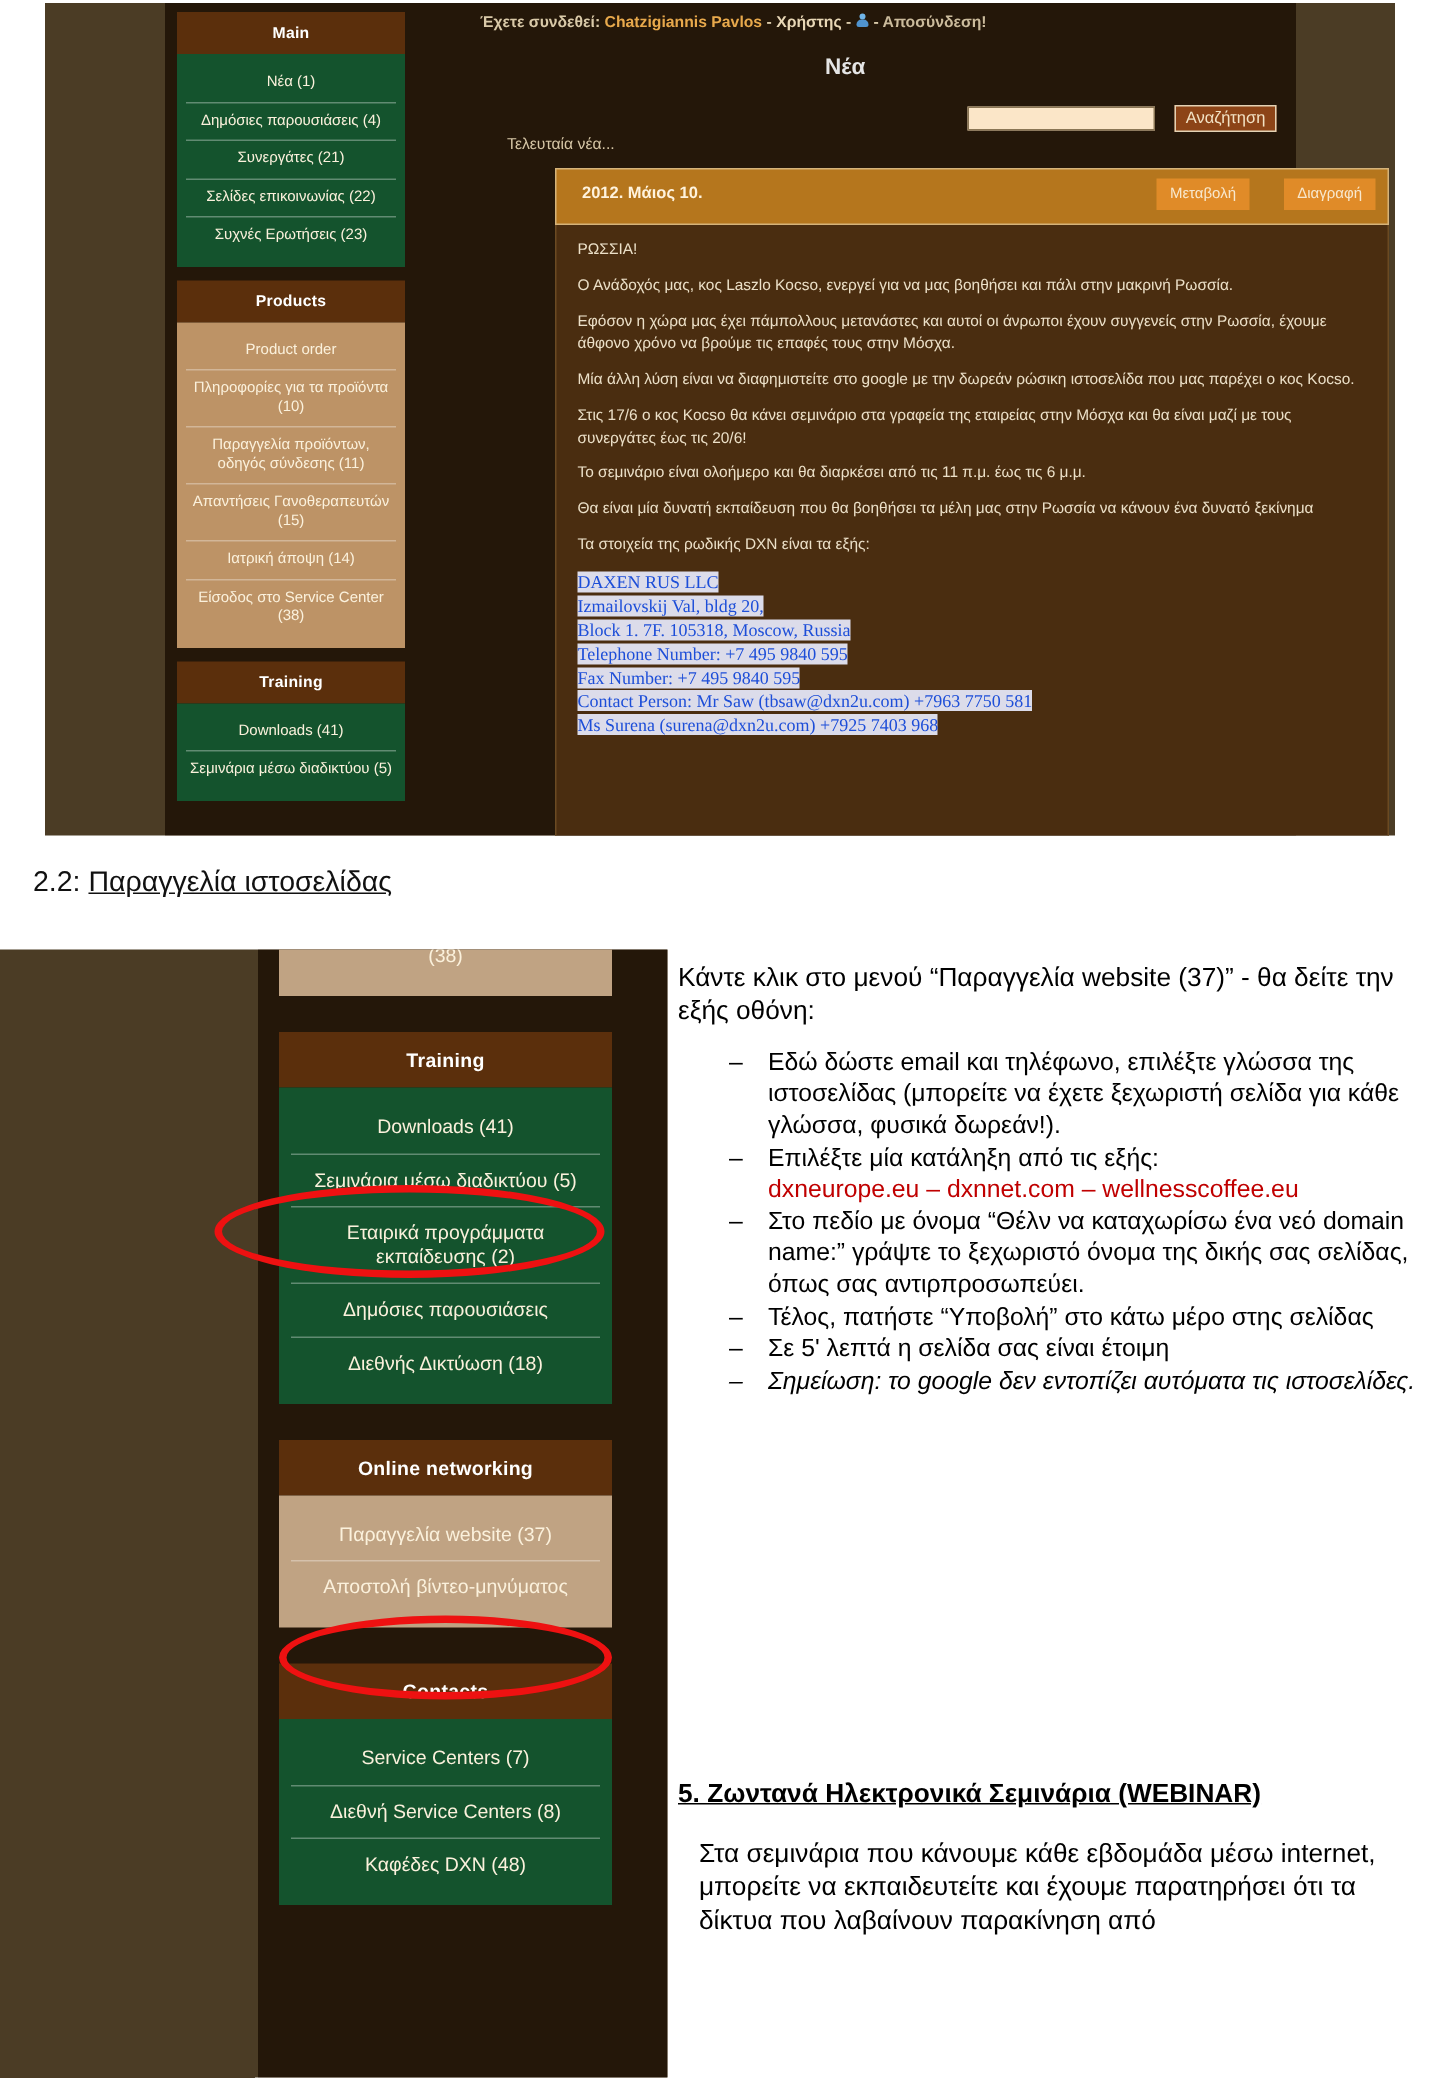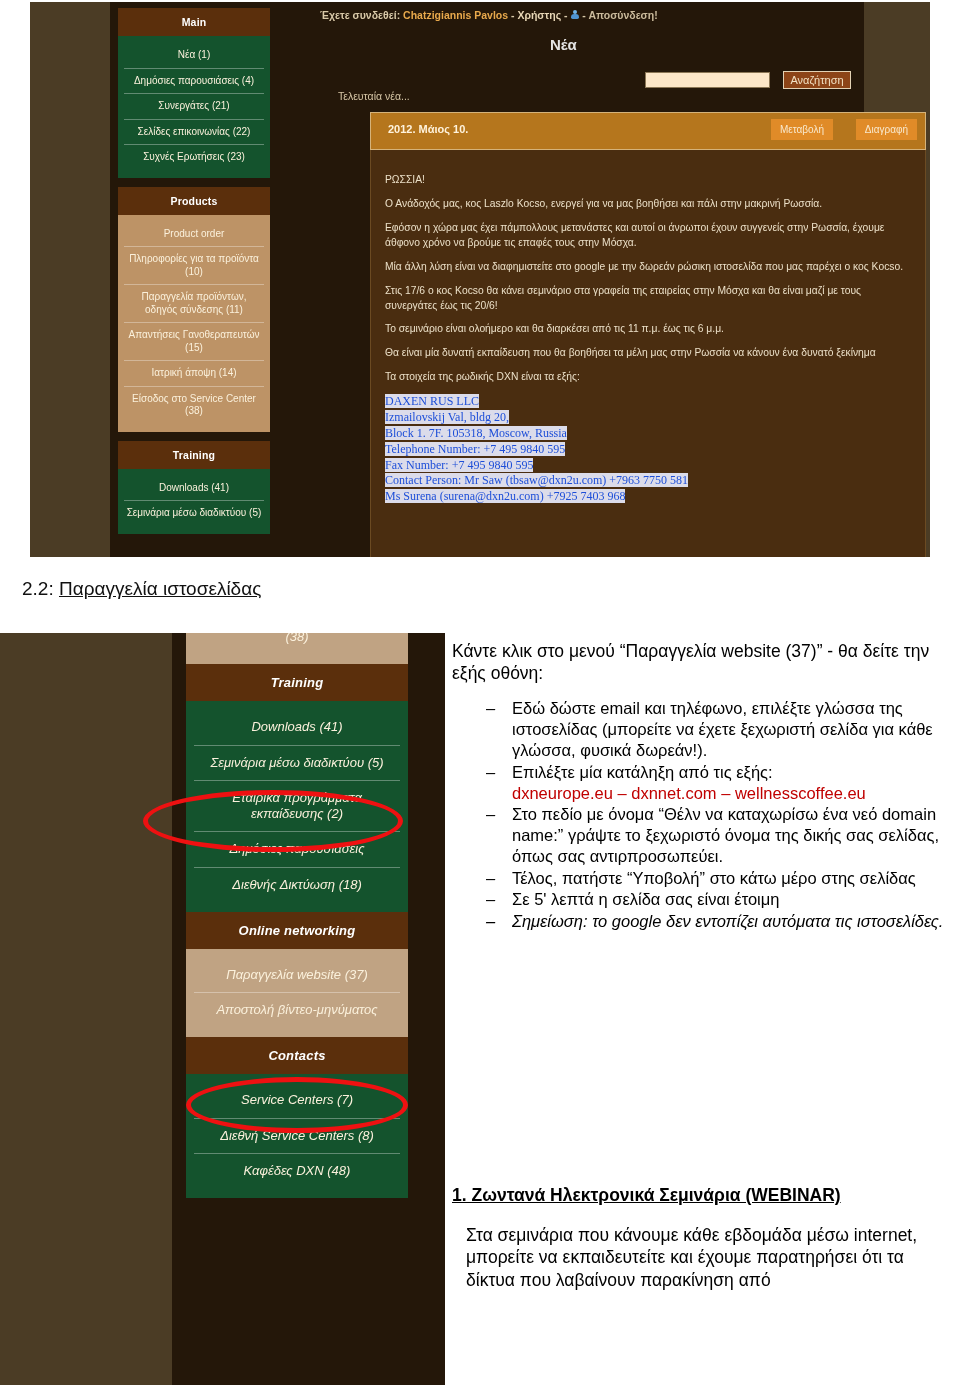--- a/index.html
+++ b/index.html
@@ -61,21 +61,21 @@
     position:absolute;left:17px;top:10px;font-size:11px;font-weight:bold;color:#fff3dd;
   }
   .news-btn{
     position:absolute;top:6px;background:#e08b28;color:#f8e8cd;font-size:10px;
     padding:5px 9px;cursor:pointer;
   }
   .news-btn.edit{right:92px;}
   .news-btn.del{right:8px;}
   .news-body{
     background:#4a2d10;border:1px solid #6b4a22;border-top:none;
-    padding:23px 14px 10px 14px;min-height:395px;
+    padding:10px 14px 10px 14px;min-height:395px;
     font-size:10.3px;line-height:1.45;color:#ece0c8;
   }
   .news-body p{margin:0 0 9px 0;}
   .addr{
     font-family:"Liberation Serif","DejaVu Serif",serif;
     font-size:12px;line-height:1.32;color:#1d4ed8;margin-top:4px;
   }
   .addr span{background:#dcdcea;display:inline;}
   
   .side-block{margin-bottom:9px;}
@@ -104,21 +104,21 @@
   .shot-bot{
     position:absolute;left:0px;top:633px;width:445px;height:752px;
     background:#4b3c25;overflow:hidden;
   }
   .shot-bot .darkstrip{
     position:absolute;left:172px;top:0;width:273px;height:752px;background:#241709;
   }
   .side-col-bot{position:absolute;left:186px;top:-22px;width:222px;}
   .side-col-bot .side-head{font-size:13px;padding:11px 0;}
   .side-col-bot .side-item{font-size:13px;padding:9px 2px;line-height:1.25;}
-  .side-col-bot .side-block{margin-bottom:0;font-style:italic;}
+  .side-col-bot .side-block{margin-bottom:24px;}
   .side-col-bot .side-list{padding:9px 8px 10px 8px;}
   .ellipse{
     position:absolute;border:5px solid #ee1111;border-radius:50%;
     pointer-events:none;
   }
   .ell-1{left:143px;top:790px;width:250px;height:52px;}
   .ell-2{left:186px;top:1077px;width:212px;height:46px;}
   
   .doc{
     position:absolute;left:452px;top:640px;width:500px;
@@ -279,15 +279,15 @@
       <li>Εδώ δώστε email και τηλέφωνο, επιλέξτε γλώσσα της ιστοσελίδας (μπορείτε να έχετε ξεχωριστή σελίδα για κάθε γλώσσα, φυσικά δωρεάν!).</li>
       <li>Επιλέξτε μία κατάληξη από τις εξής: <br><span class="red">dxneurope.eu – dxnnet.com – wellnesscoffee.eu</span></li>
       <li>Στο πεδίο με όνομα “Θέλν να καταχωρίσω ένα νεό domain name:” γράψτε το ξεχωριστό όνομα της δικής σας σελίδας, όπως σας αντιρπροσωπεύει.</li>
       <li>Τέλος, πατήστε “Υποβολή” στο κάτω μέρο στης σελίδας</li>
       <li>Σε 5' λεπτά η σελίδα σας είναι έτοιμη</li>
       <li class="ital">Σημείωση: το google δεν εντοπίζει αυτόματα τις ιστοσελίδες.</li>
     </ul>
 </div>
 
 <div class="sec3">
-  <h3>1. Ζωντανά Ηλεκτρονικά Σεμινάρια (WEBINAR)</h3>
+  <h3>5. Ζωντανά Ηλεκτρονικά Σεμινάρια (WEBINAR)</h3>
   <p>Στα σεμινάρια που κάνουμε κάθε εβδομάδα μέσω internet, μπορείτε να εκπαιδευτείτε και έχουμε παρατηρήσει ότι τα δίκτυα που λαβαίνουν παρακίνηση από</p>
 </div>
 
 </body></html>

